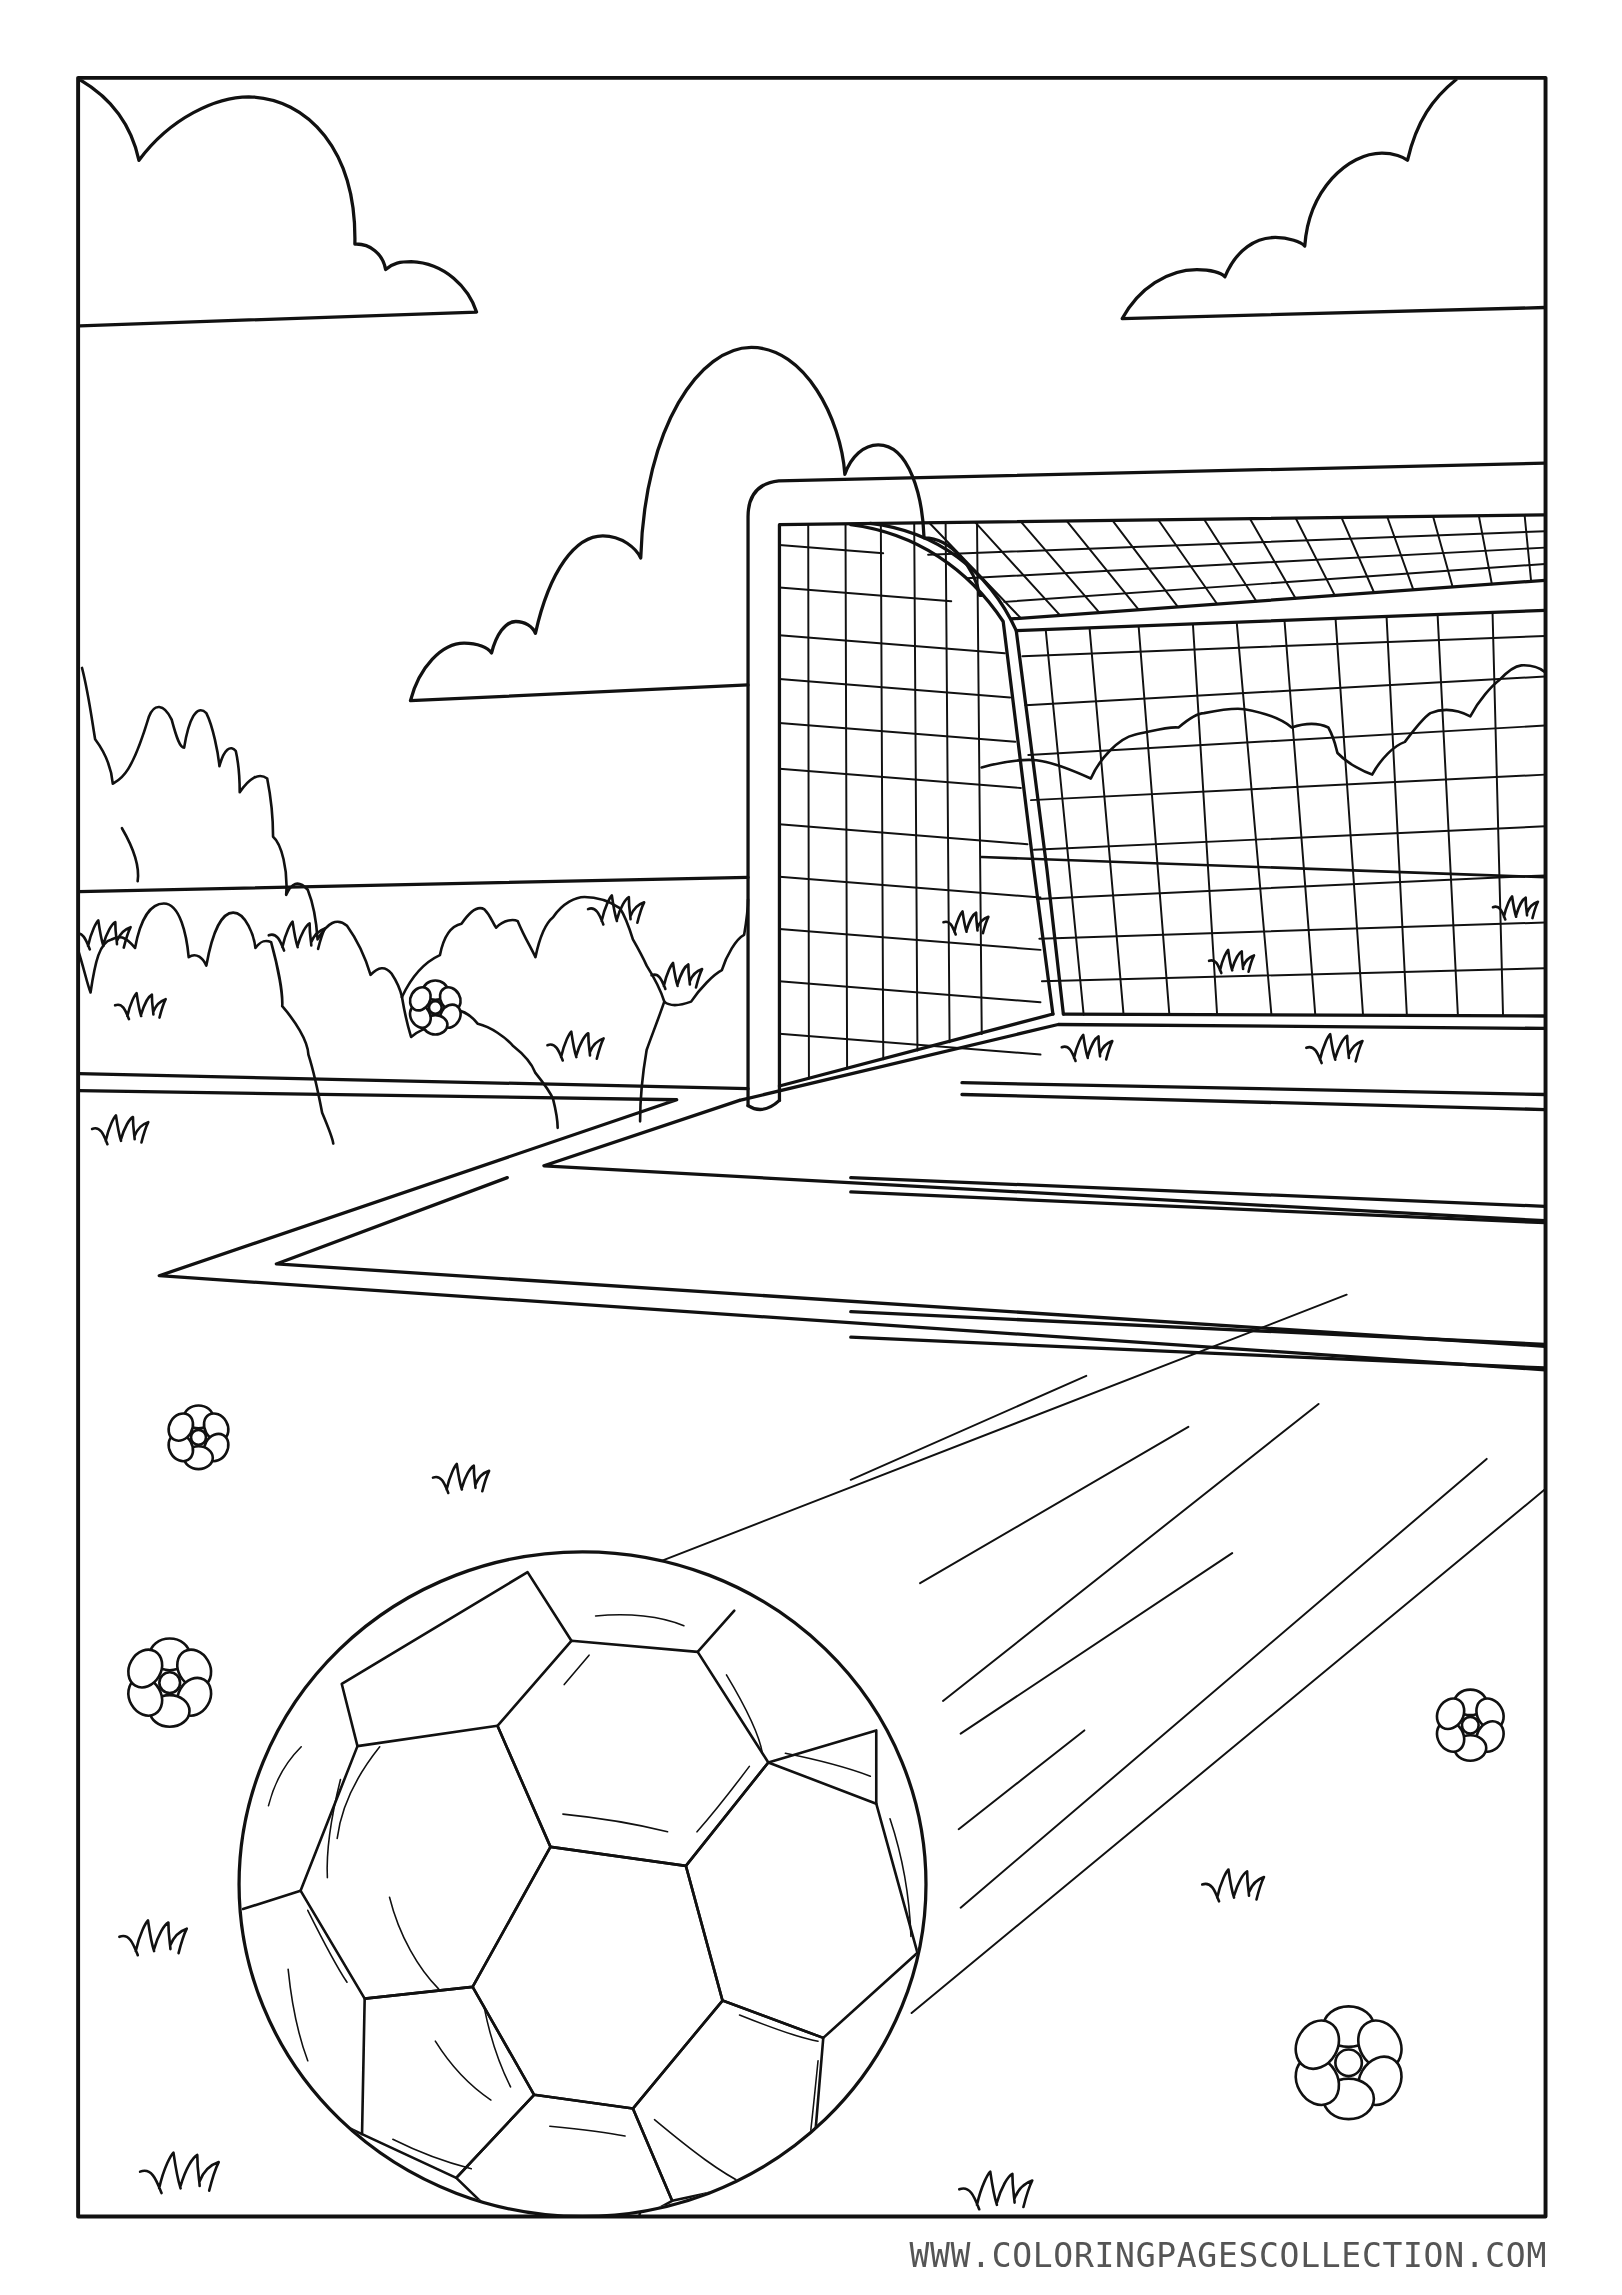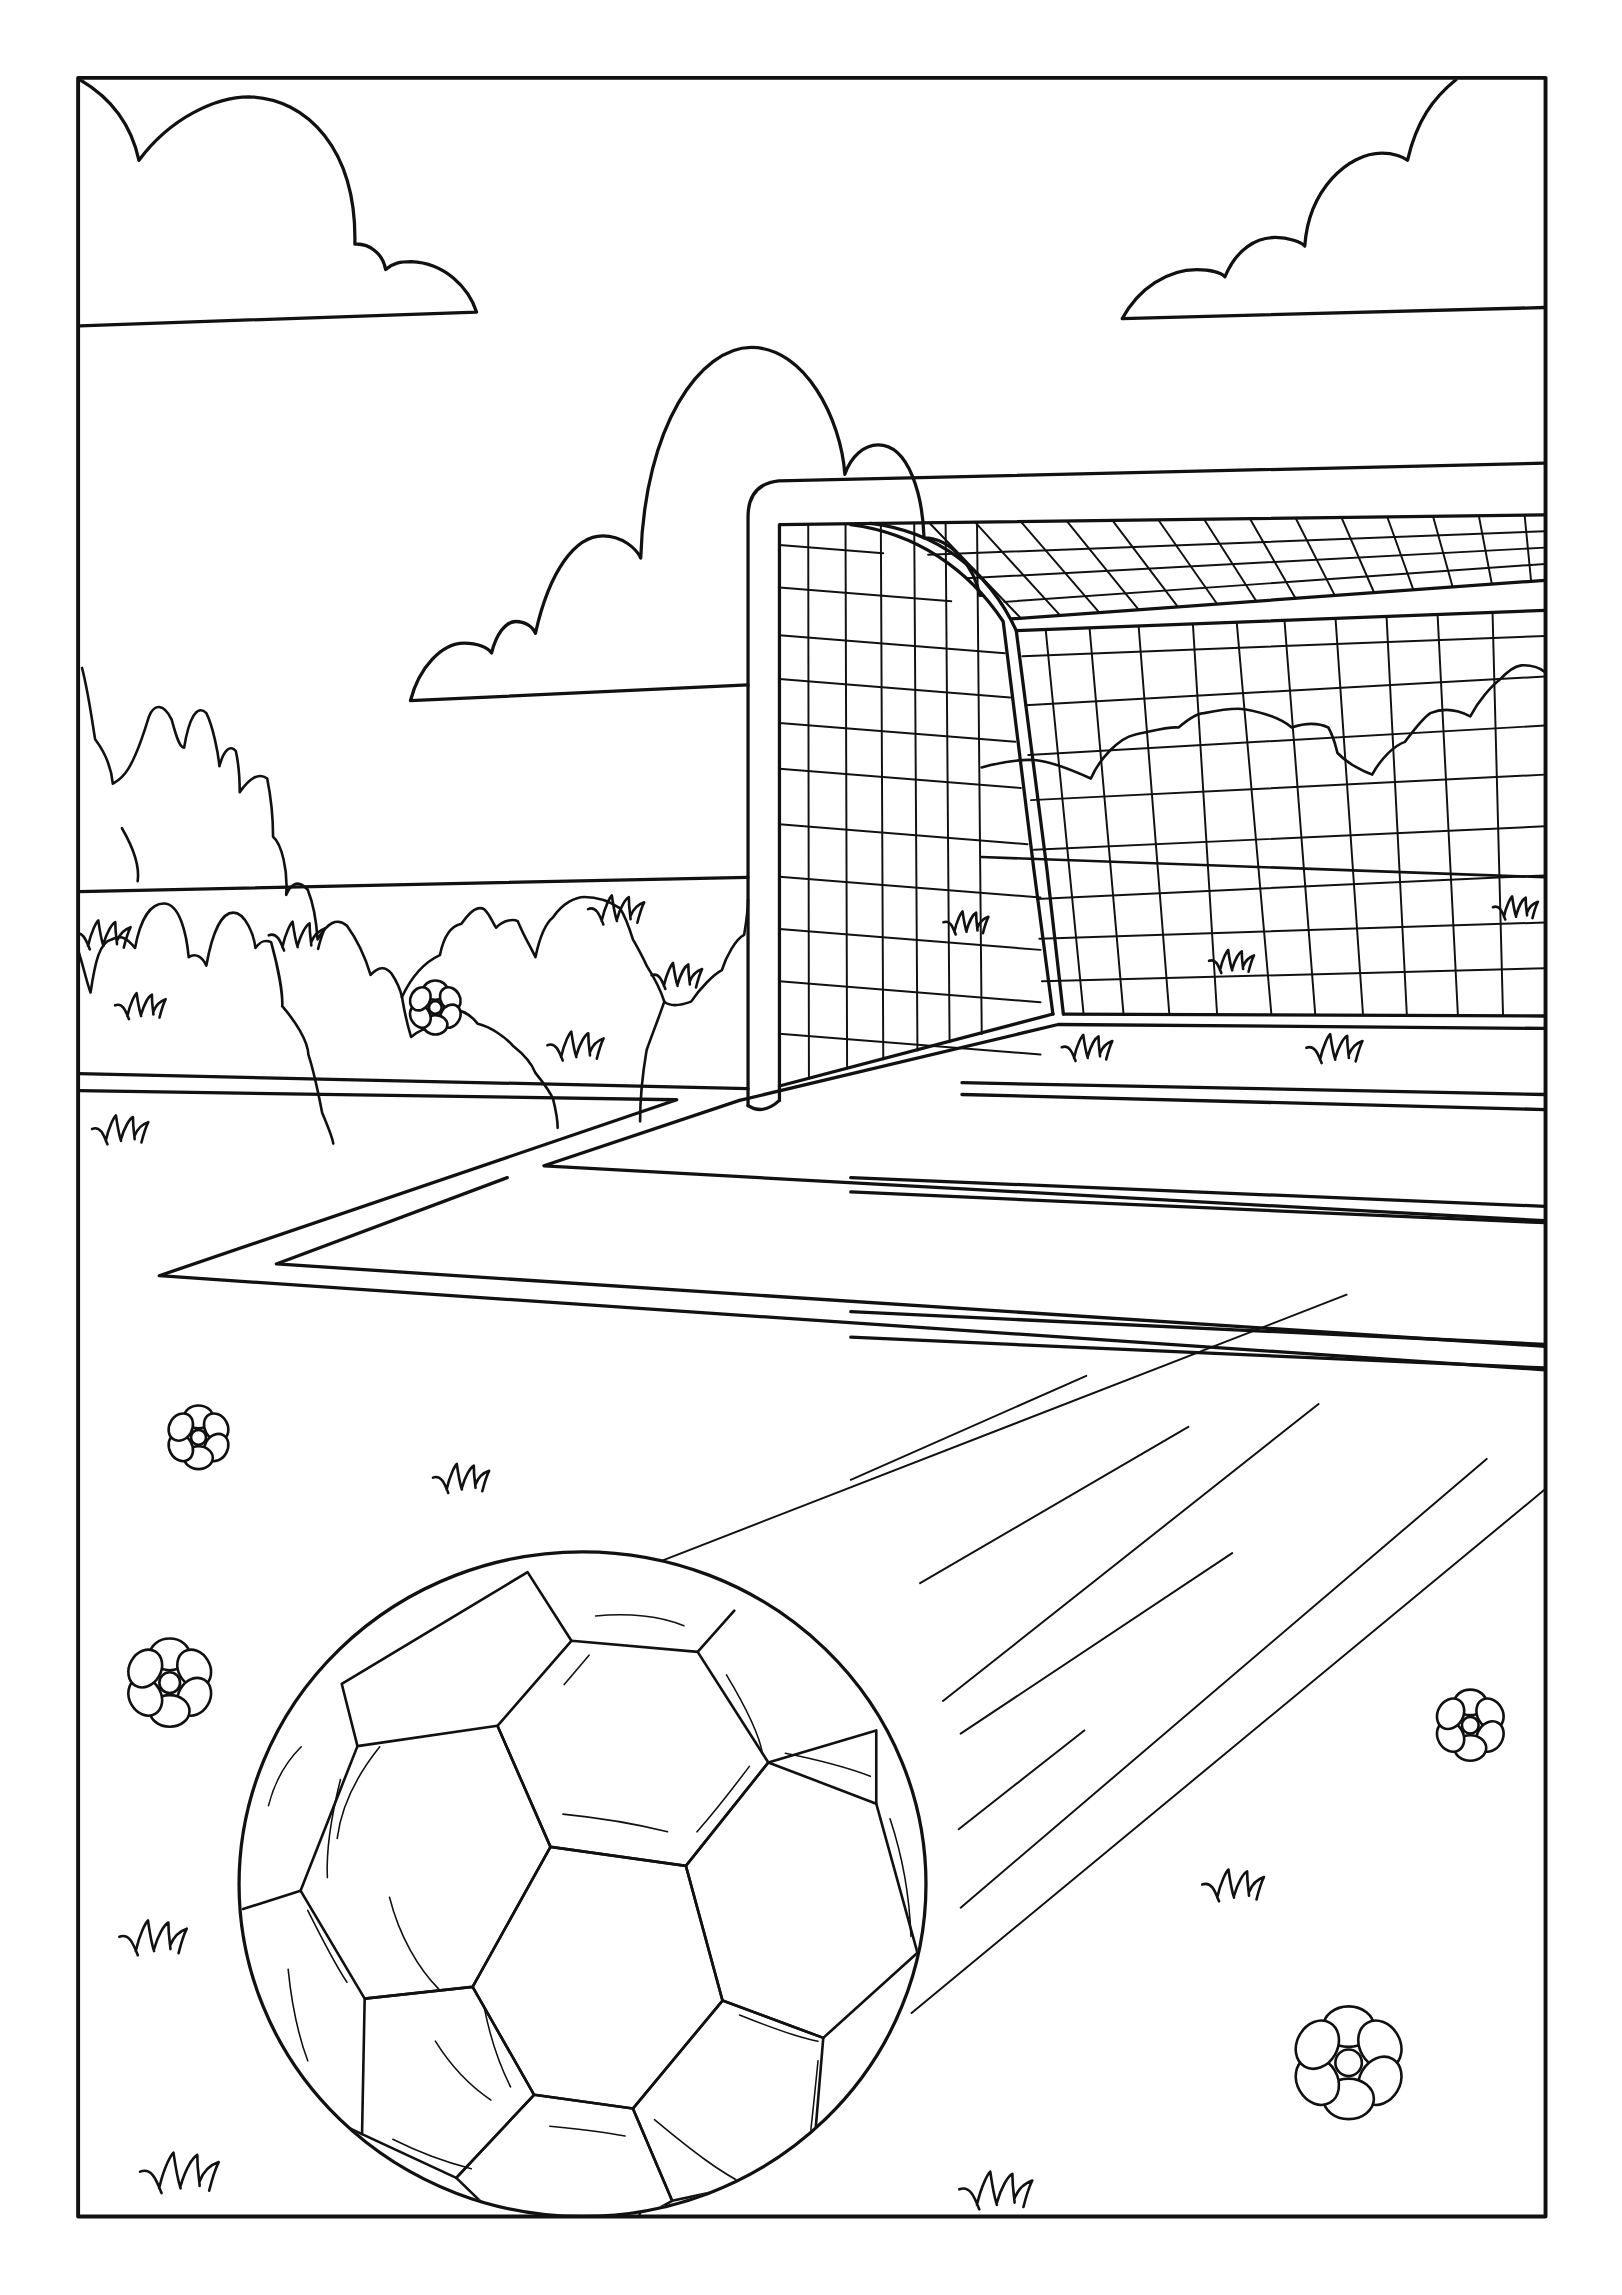--- a/index.html
+++ b/index.html
@@ -347,14 +347,15 @@
               <path d="M1250 3150 C1245 3200 1240 3250 1235 3290" class="ink hair"></path>
               <path d="M600 3270 C640 3290 680 3305 720 3315" class="ink hair"></path>
               <path d="M410 2760 C420 2720 440 2690 460 2670" class="ink hair"></path>
               <path d="M440 3010 C445 3060 455 3110 470 3150" class="ink hair"></path>
             </g>
           </g>
       </g>
     </g>
     <rect x="119" y="119" width="2243" height="3269" class="ink" style="stroke-width:6"></rect>
   </svg>
+  <div id="footer">WWW.COLORINGPAGESCOLLECTION.COM</div>
 </div>
 
 
 </body></html>

